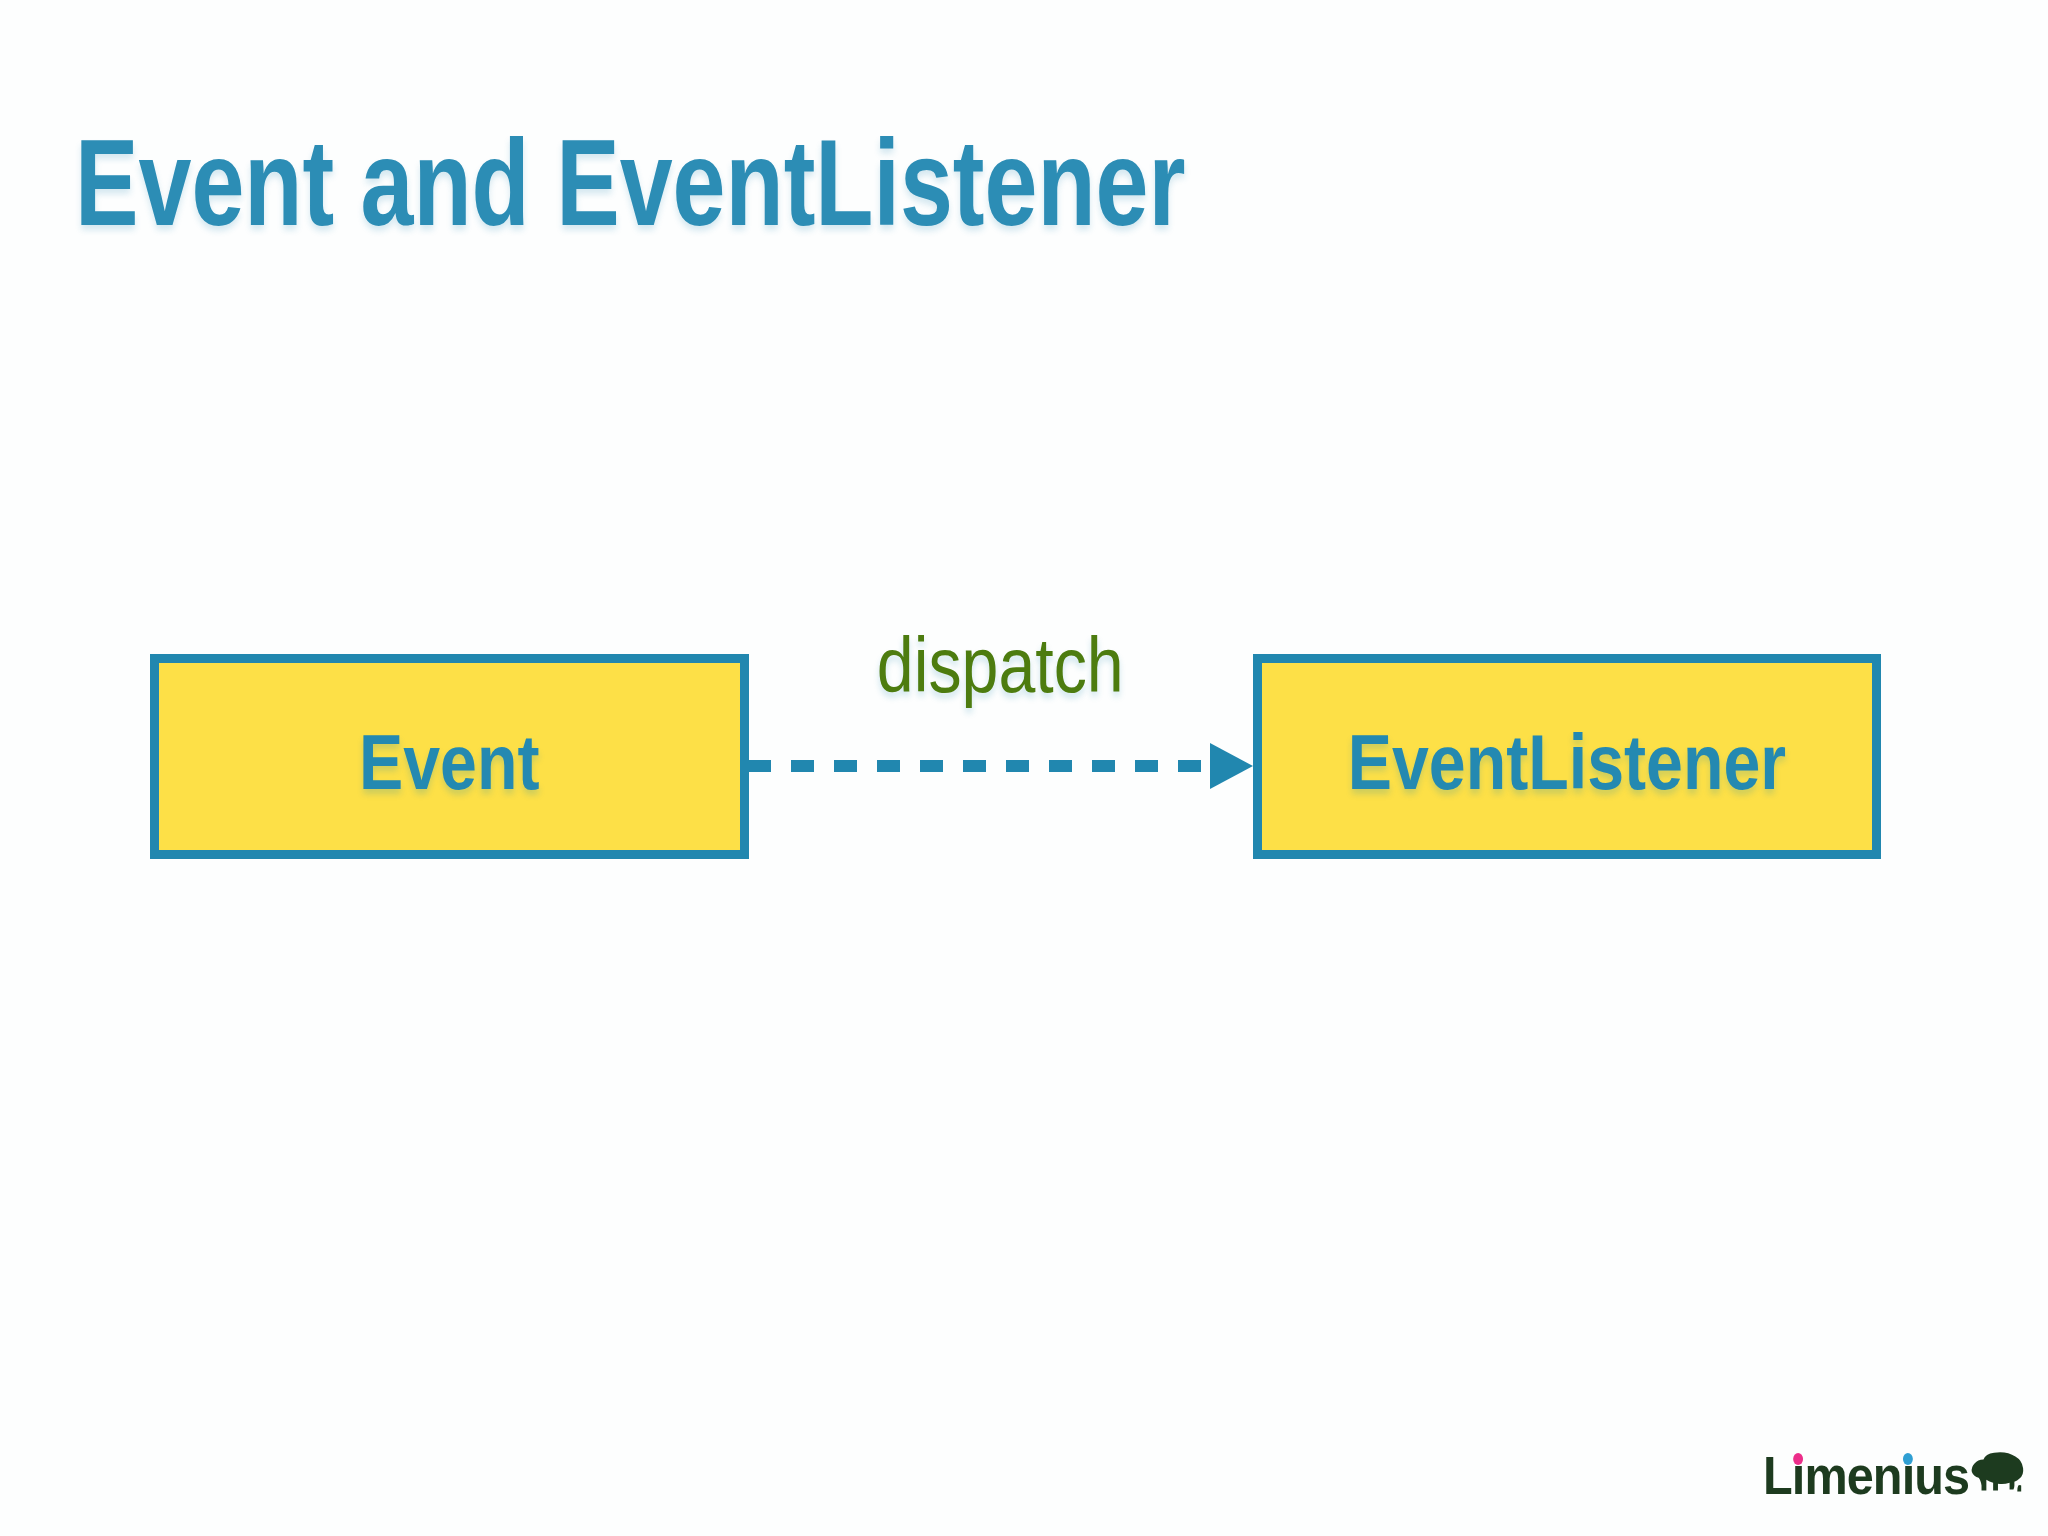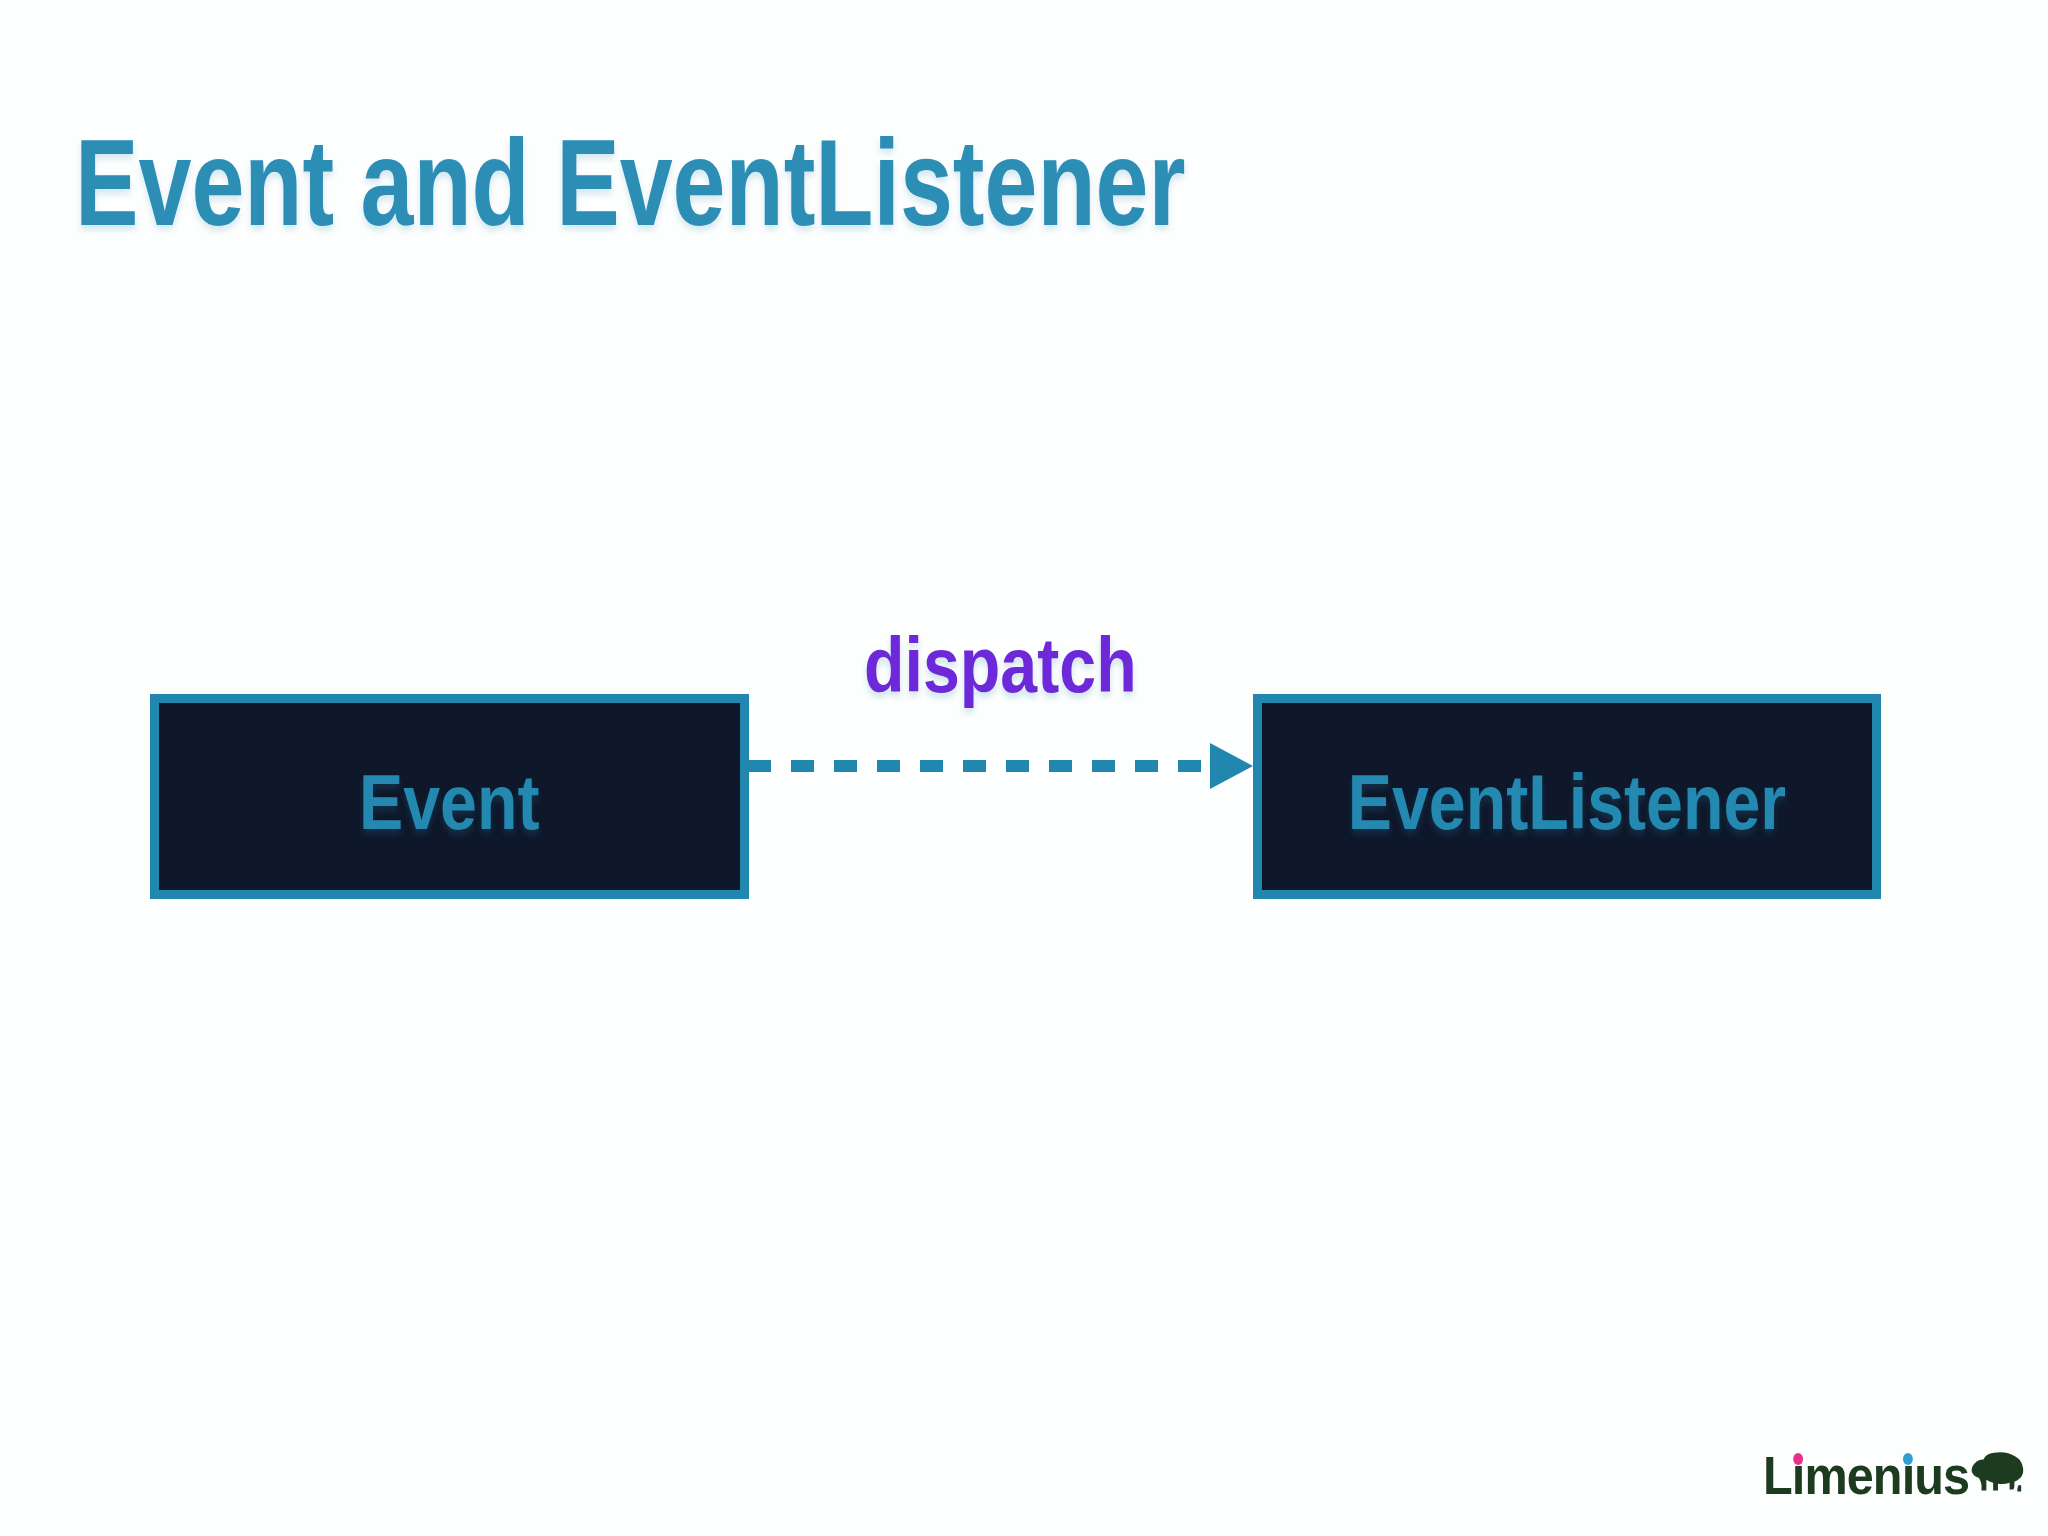--- a/index.html
+++ b/index.html
@@ -11,35 +11,35 @@
   
   .slide-title{
     position:absolute;left:75px;top:34px;
     font-size:122px;font-weight:bold;line-height:1.1;
     color:#2C8DB5;white-space:nowrap;
     transform:scaleX(0.78);transform-origin:left top;
     text-shadow:0 5px 7px rgba(33,135,175,0.18);
   }
   
   .node-box{
-    position:absolute;top:694px;height:205px;box-sizing:border-box;
-    border:9px solid #2187AF;background:#0f172a;
+    position:absolute;top:654px;height:205px;box-sizing:border-box;
+    border:9px solid #2187AF;background:#fde047;
     display:flex;align-items:center;justify-content:center;
   }
   .node-box.event{left:150px;width:599px;}
   .node-box.listener{left:1253px;width:628px;}
   .node-label{
     font-size:78px;font-weight:bold;color:#2489B1;white-space:nowrap;
     transform:scaleX(0.85) translateY(6px);transform-origin:center center;
     text-shadow:0 5px 7px rgba(33,135,175,0.22);
   }
   
   .edge-label{
     position:absolute;left:748px;top:620px;width:505px;
-    text-align:center;font-size:78px;font-weight:bold;color:#6d28d9;
+    text-align:center;font-size:78px;font-weight:normal;color:#4d7c0f;
     white-space:nowrap;text-shadow:0 5px 7px rgba(33,135,175,0.22);
   }
   .edge-label .inner{
     display:inline-block;transform:scaleX(0.85);transform-origin:center center;
   }
   .edge-dashes{
     position:absolute;left:748px;top:760px;width:462px;height:12px;
     background:repeating-linear-gradient(to right,#2187AF 0 23px,transparent 23px 43px);
   }
   .edge-arrowhead{

